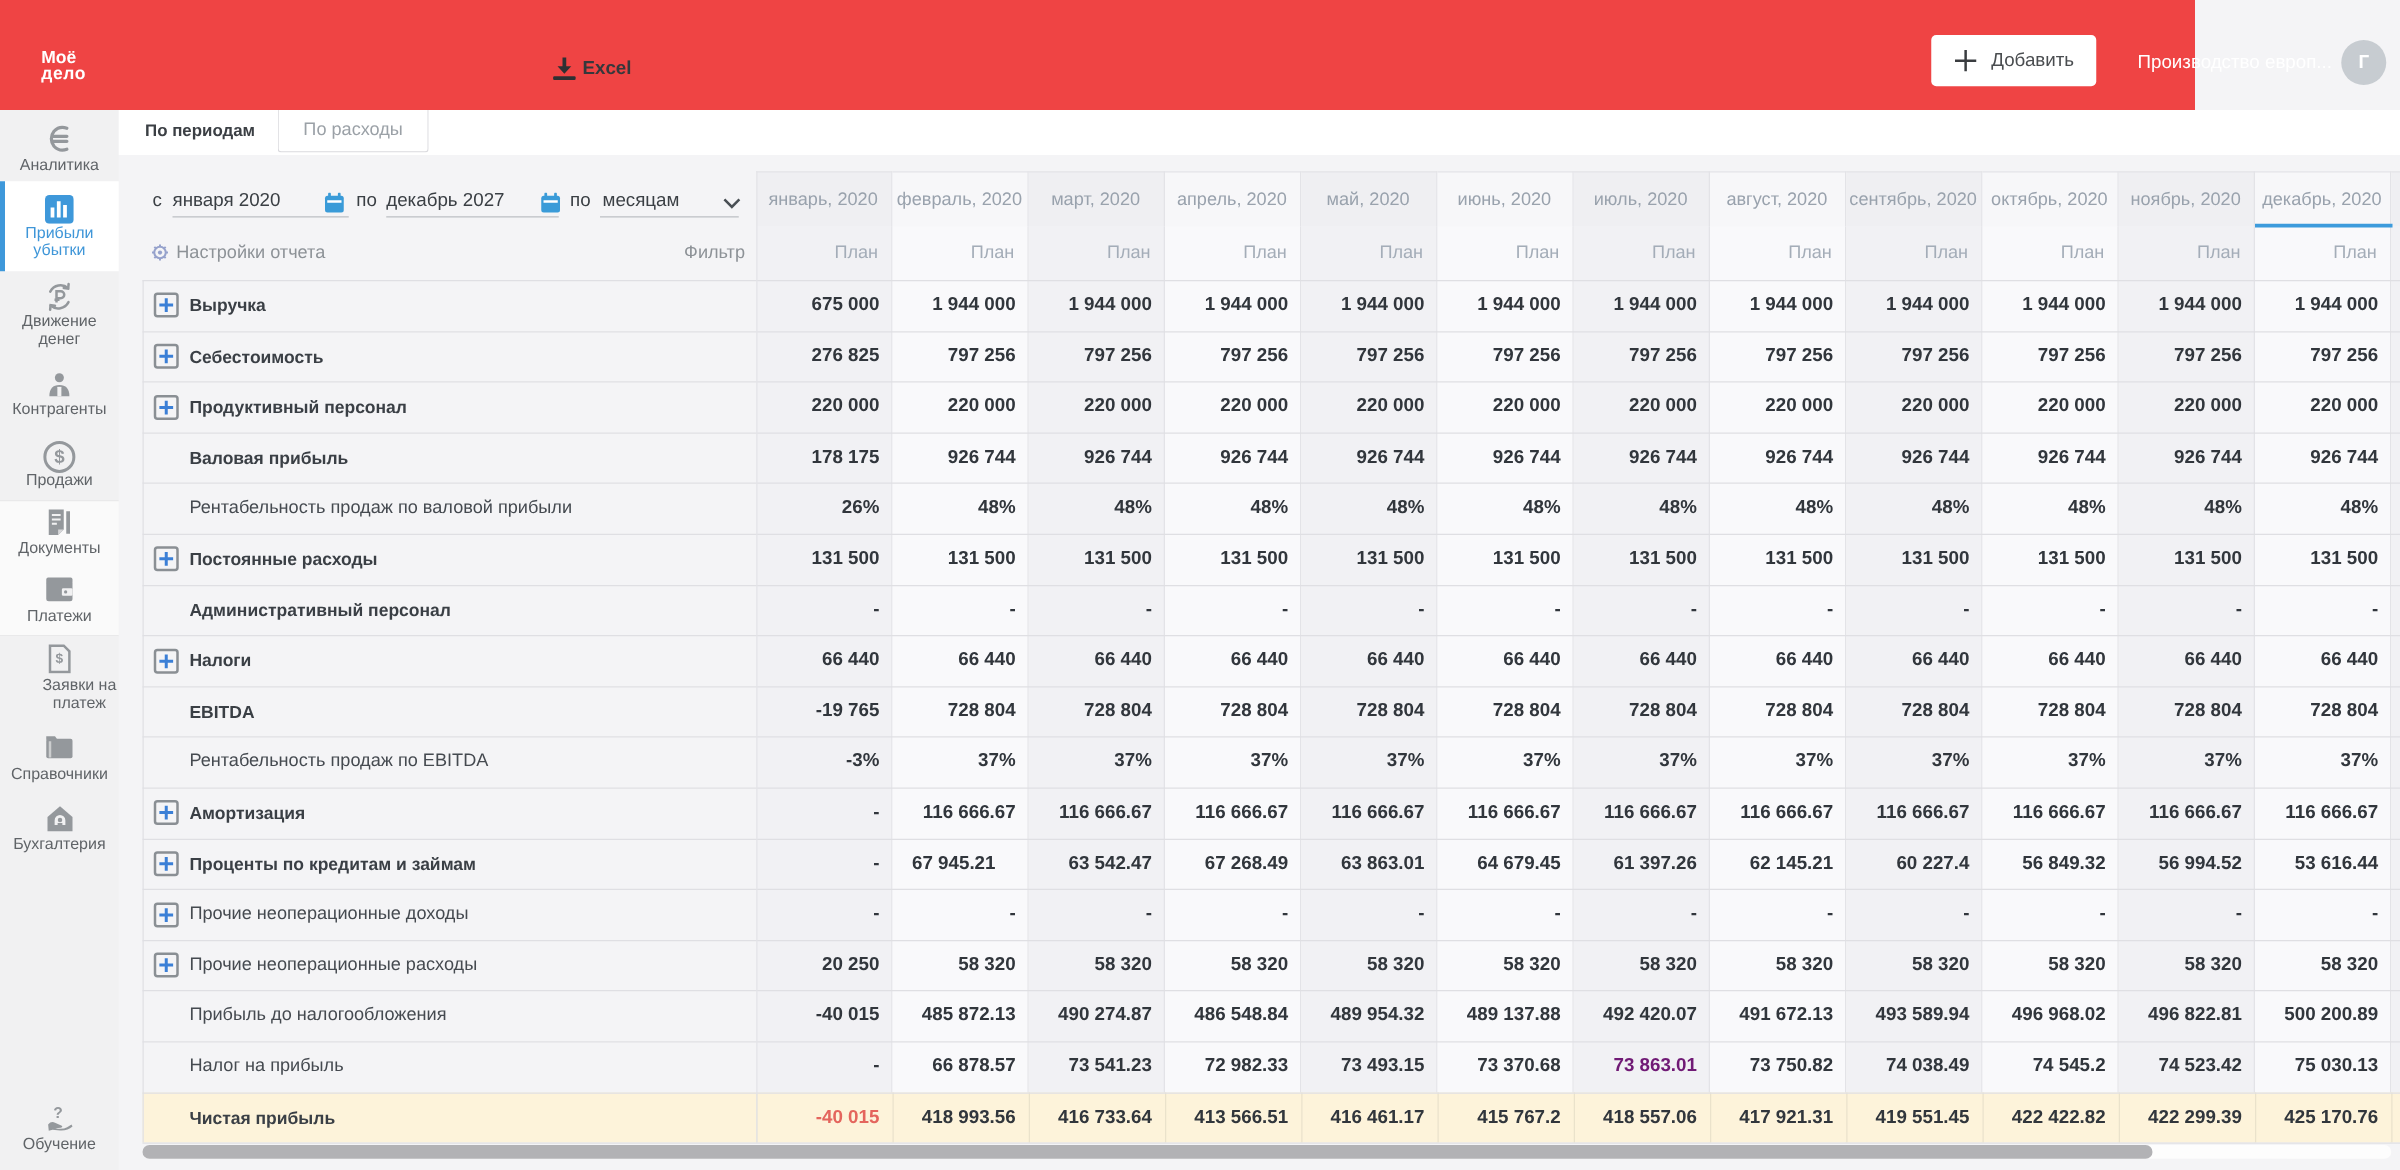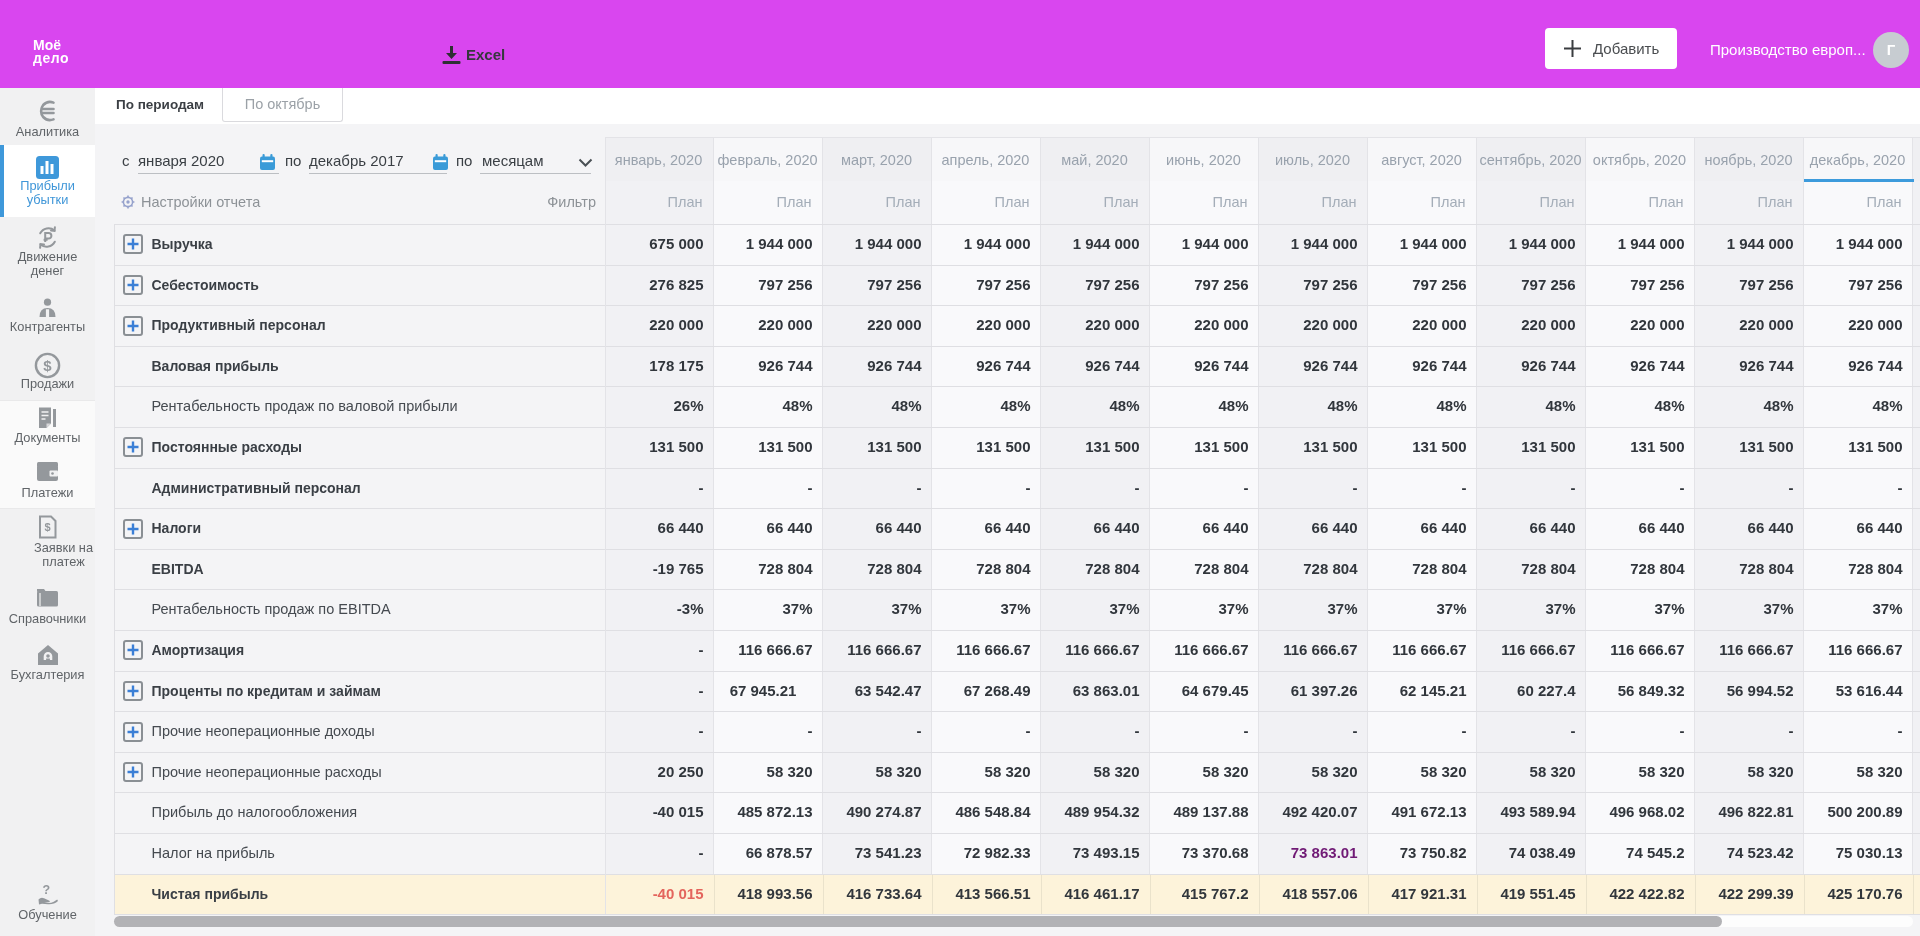--- a/index.html
+++ b/index.html
@@ -1,19 +1,19 @@
 <!DOCTYPE html>
 <html><head><meta charset="utf-8"><title>Прибыли убытки (ПиУ)</title>
 <style>
 *{margin:0;padding:0;box-sizing:border-box;}
 html,body{width:1920px;height:936px;overflow:hidden;}
 body{font-family:"Liberation Sans",sans-serif;background:#f4f4f6;position:relative;}
 .abs{position:absolute;}
 </style></head><body>
-<div class="abs" style="left:0;top:0;width:1920px;height:88px;background:#d946ef;">
+<div class="abs" style="left:0;top:0;width:1756px;height:88px;background:#ef4444;">
   <div class="abs" style="left:33px;top:39px;color:#fff;font-size:14px;font-weight:bold;line-height:12.5px;">Моё<br><span style="letter-spacing:.5px;">дело</span></div>
   <svg class="abs" style="left:441px;top:44px;" width="21" height="21" viewBox="0 0 21 21">
       <g fill="#2e3033">
         <rect x="1.5" y="17" width="18" height="3" rx="1"></rect>
         <path d="M9 2 h3 v7 h4 l-5.5 6 L5 9 h4 z"></path>
       </g>
     </svg>
   <div class="abs" style="left:466px;top:46px;color:#35383c;font-size:15px;font-weight:bold;">Excel</div>
   <div class="abs" style="left:1545px;top:28px;width:132px;height:41px;background:#fff;border-radius:4px;">
     <svg class="abs" style="left:17px;top:10px;" width="21" height="21" viewBox="0 0 21 21">
@@ -105,35 +105,35 @@
       </svg></div>
 <div class="abs" style="left:0;top:580.0px;width:95px;text-align:center;font-size:12.8px;line-height:14px;color:#606468;">Бухгалтерия</div>
 <div class="abs" style="left:35.0px;top:795.0px;"><svg width="25" height="23" viewBox="0 0 25 23">
         <text x="7.5" y="11" font-family="Liberation Sans" font-size="12.5" font-weight="bold" fill="#94989c">?</text>
         <path d="M3.5 16.5 q2.5 -2.8 5.5 -1.3 l5 2.2 q1.8 1 -0.3 1.8 l-4.5 0.4 q6 1.2 9.5 -0.8 l3.5 -2.2 l0.8 1.5 q-4 3.6 -10 3.2 l-6 -0.6 l-3 0.8 z" fill="#94989c"></path>
       </svg></div>
 <div class="abs" style="left:0;top:820.0px;width:95px;text-align:center;font-size:12.8px;line-height:14px;color:#606468;">Обучение</div>
 </div>
 <div class="abs" style="left:95px;top:88px;width:1825px;height:36px;background:#fff;">
   <div class="abs" style="left:21px;top:9px;font-size:13.5px;font-weight:bold;color:#3b3f44;">По периодам</div>
-  <div class="abs" style="left:127px;top:0;width:121px;height:34px;background:#fff;border:1px solid #dadade;border-top:none;border-radius:0 0 3px 3px;font-size:14.5px;color:#9ba1a7;text-align:center;line-height:32px;">По октябрь</div>
+  <div class="abs" style="left:127px;top:0;width:121px;height:34px;background:#fff;border:1px solid #dadade;border-top:none;border-radius:0 0 3px 3px;font-size:14.5px;color:#9ba1a7;text-align:center;line-height:32px;">По расходы</div>
 </div>
 <div class="abs" style="left:122px;top:152px;font-size:15px;color:#3a3f44;">с</div>
 <div class="abs" style="left:138px;top:152px;font-size:15px;color:#3a3f44;">января 2020</div>
 <div class="abs" style="left:138px;top:173px;width:141px;height:1px;background:#bcbfc3;"></div>
 <svg class="abs" style="left:259px;top:154px;" width="17" height="17" viewBox="0 0 17 17">
     <g fill="#3a9bd8">
       <rect x="1" y="2.5" width="15" height="13.5" rx="2"></rect>
       <rect x="3.5" y="0" width="2.2" height="4" rx="1"></rect>
       <rect x="11.3" y="0" width="2.2" height="4" rx="1"></rect>
     </g>
     <rect x="2.8" y="6.2" width="11.4" height="2" fill="#fff"></rect>
   </svg>
 <div class="abs" style="left:285px;top:152px;font-size:15px;color:#3a3f44;">по</div>
-<div class="abs" style="left:309px;top:152px;font-size:15px;color:#3a3f44;">декабрь 2017</div>
+<div class="abs" style="left:309px;top:152px;font-size:15px;color:#3a3f44;">декабрь 2027</div>
 <div class="abs" style="left:309px;top:173px;width:138px;height:1px;background:#bcbfc3;"></div>
 <svg class="abs" style="left:432px;top:154px;" width="17" height="17" viewBox="0 0 17 17">
     <g fill="#3a9bd8">
       <rect x="1" y="2.5" width="15" height="13.5" rx="2"></rect>
       <rect x="3.5" y="0" width="2.2" height="4" rx="1"></rect>
       <rect x="11.3" y="0" width="2.2" height="4" rx="1"></rect>
     </g>
     <rect x="2.8" y="6.2" width="11.4" height="2" fill="#fff"></rect>
   </svg>
 <div class="abs" style="left:456px;top:152px;font-size:15px;color:#3a3f44;">по</div>

